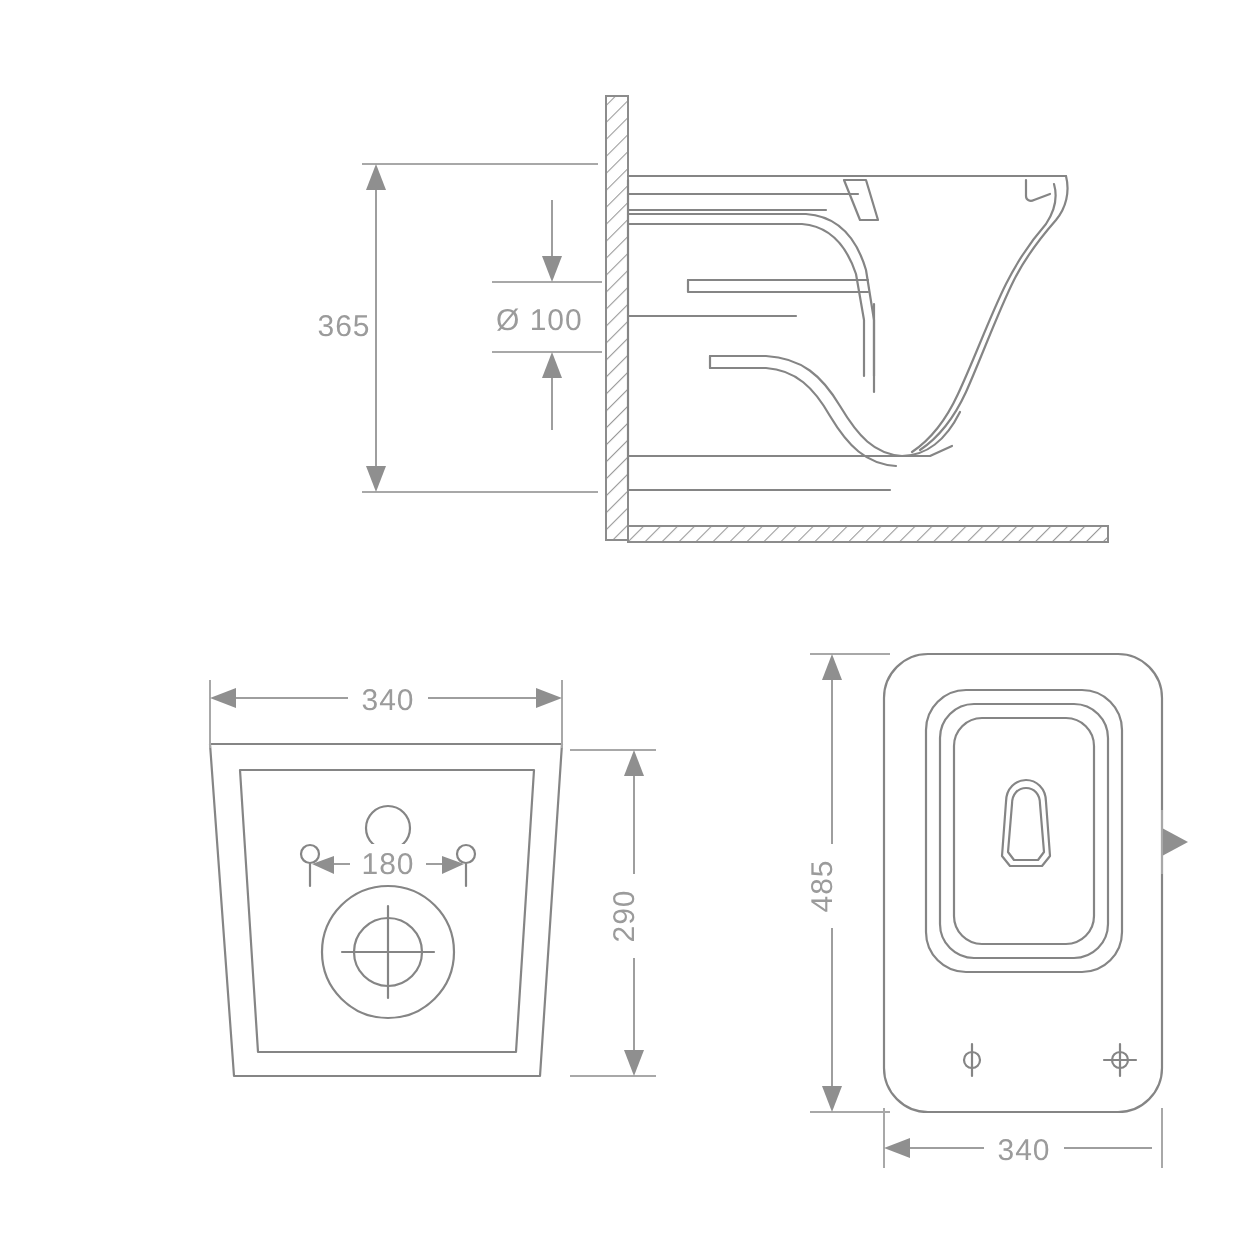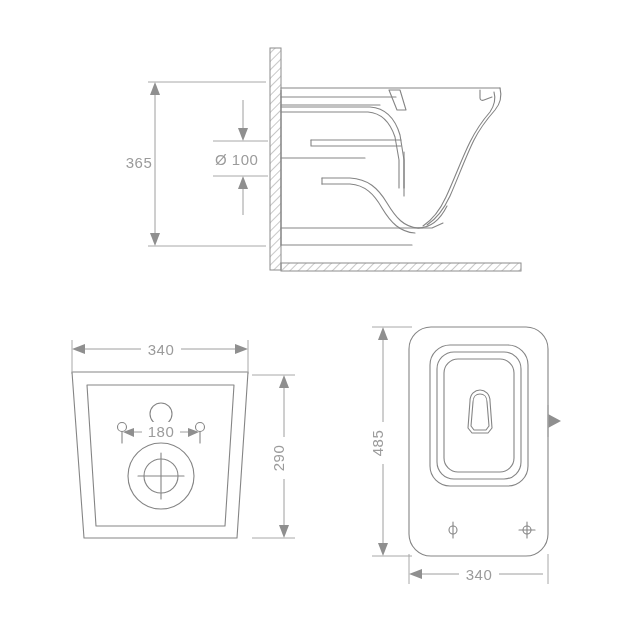--- a/index.html
+++ b/index.html
@@ -11,20 +11,21 @@
     width: 630px;
     height: 630px;
     font-family: "Liberation Sans", sans-serif;
     overflow: hidden;
   }
   #drawing-root {
     position: relative;
     width: 594px;
     height: 630px;
     background: #ffffff;
+    padding-left: 33px;
   }
   svg.sheet {
     display: block;
     width: 630px;
     height: 630px;
   }
   .ln-obj {
     stroke: #858585;
     stroke-width: 1.1;
     fill: none;

